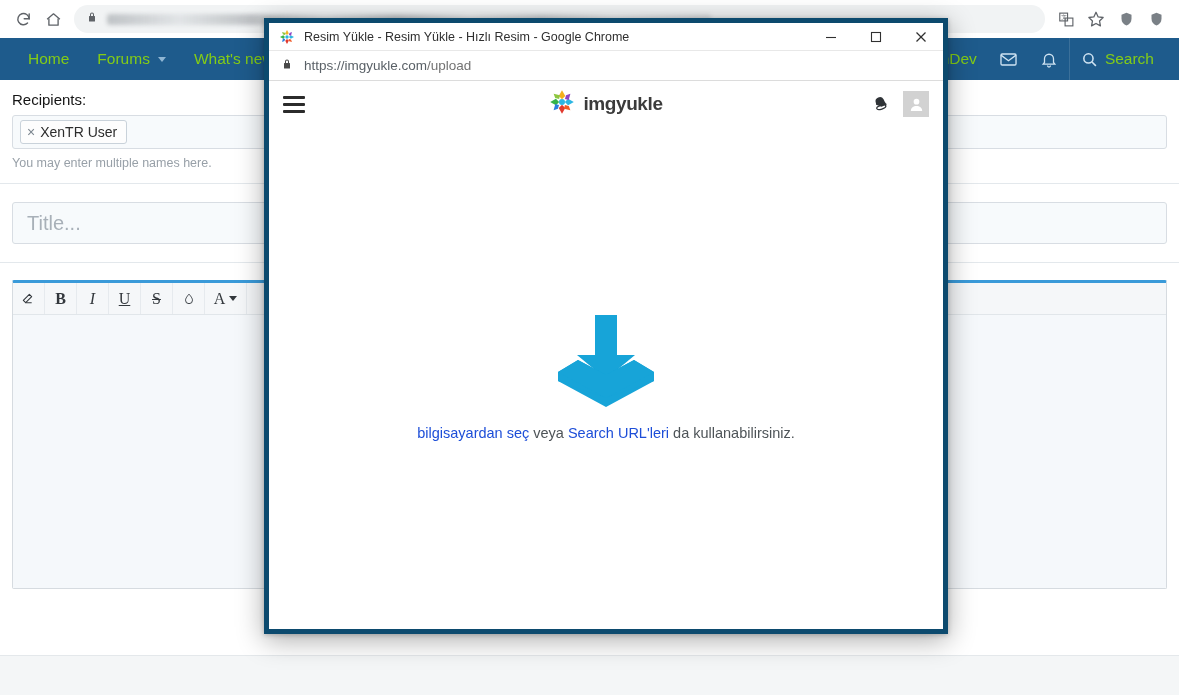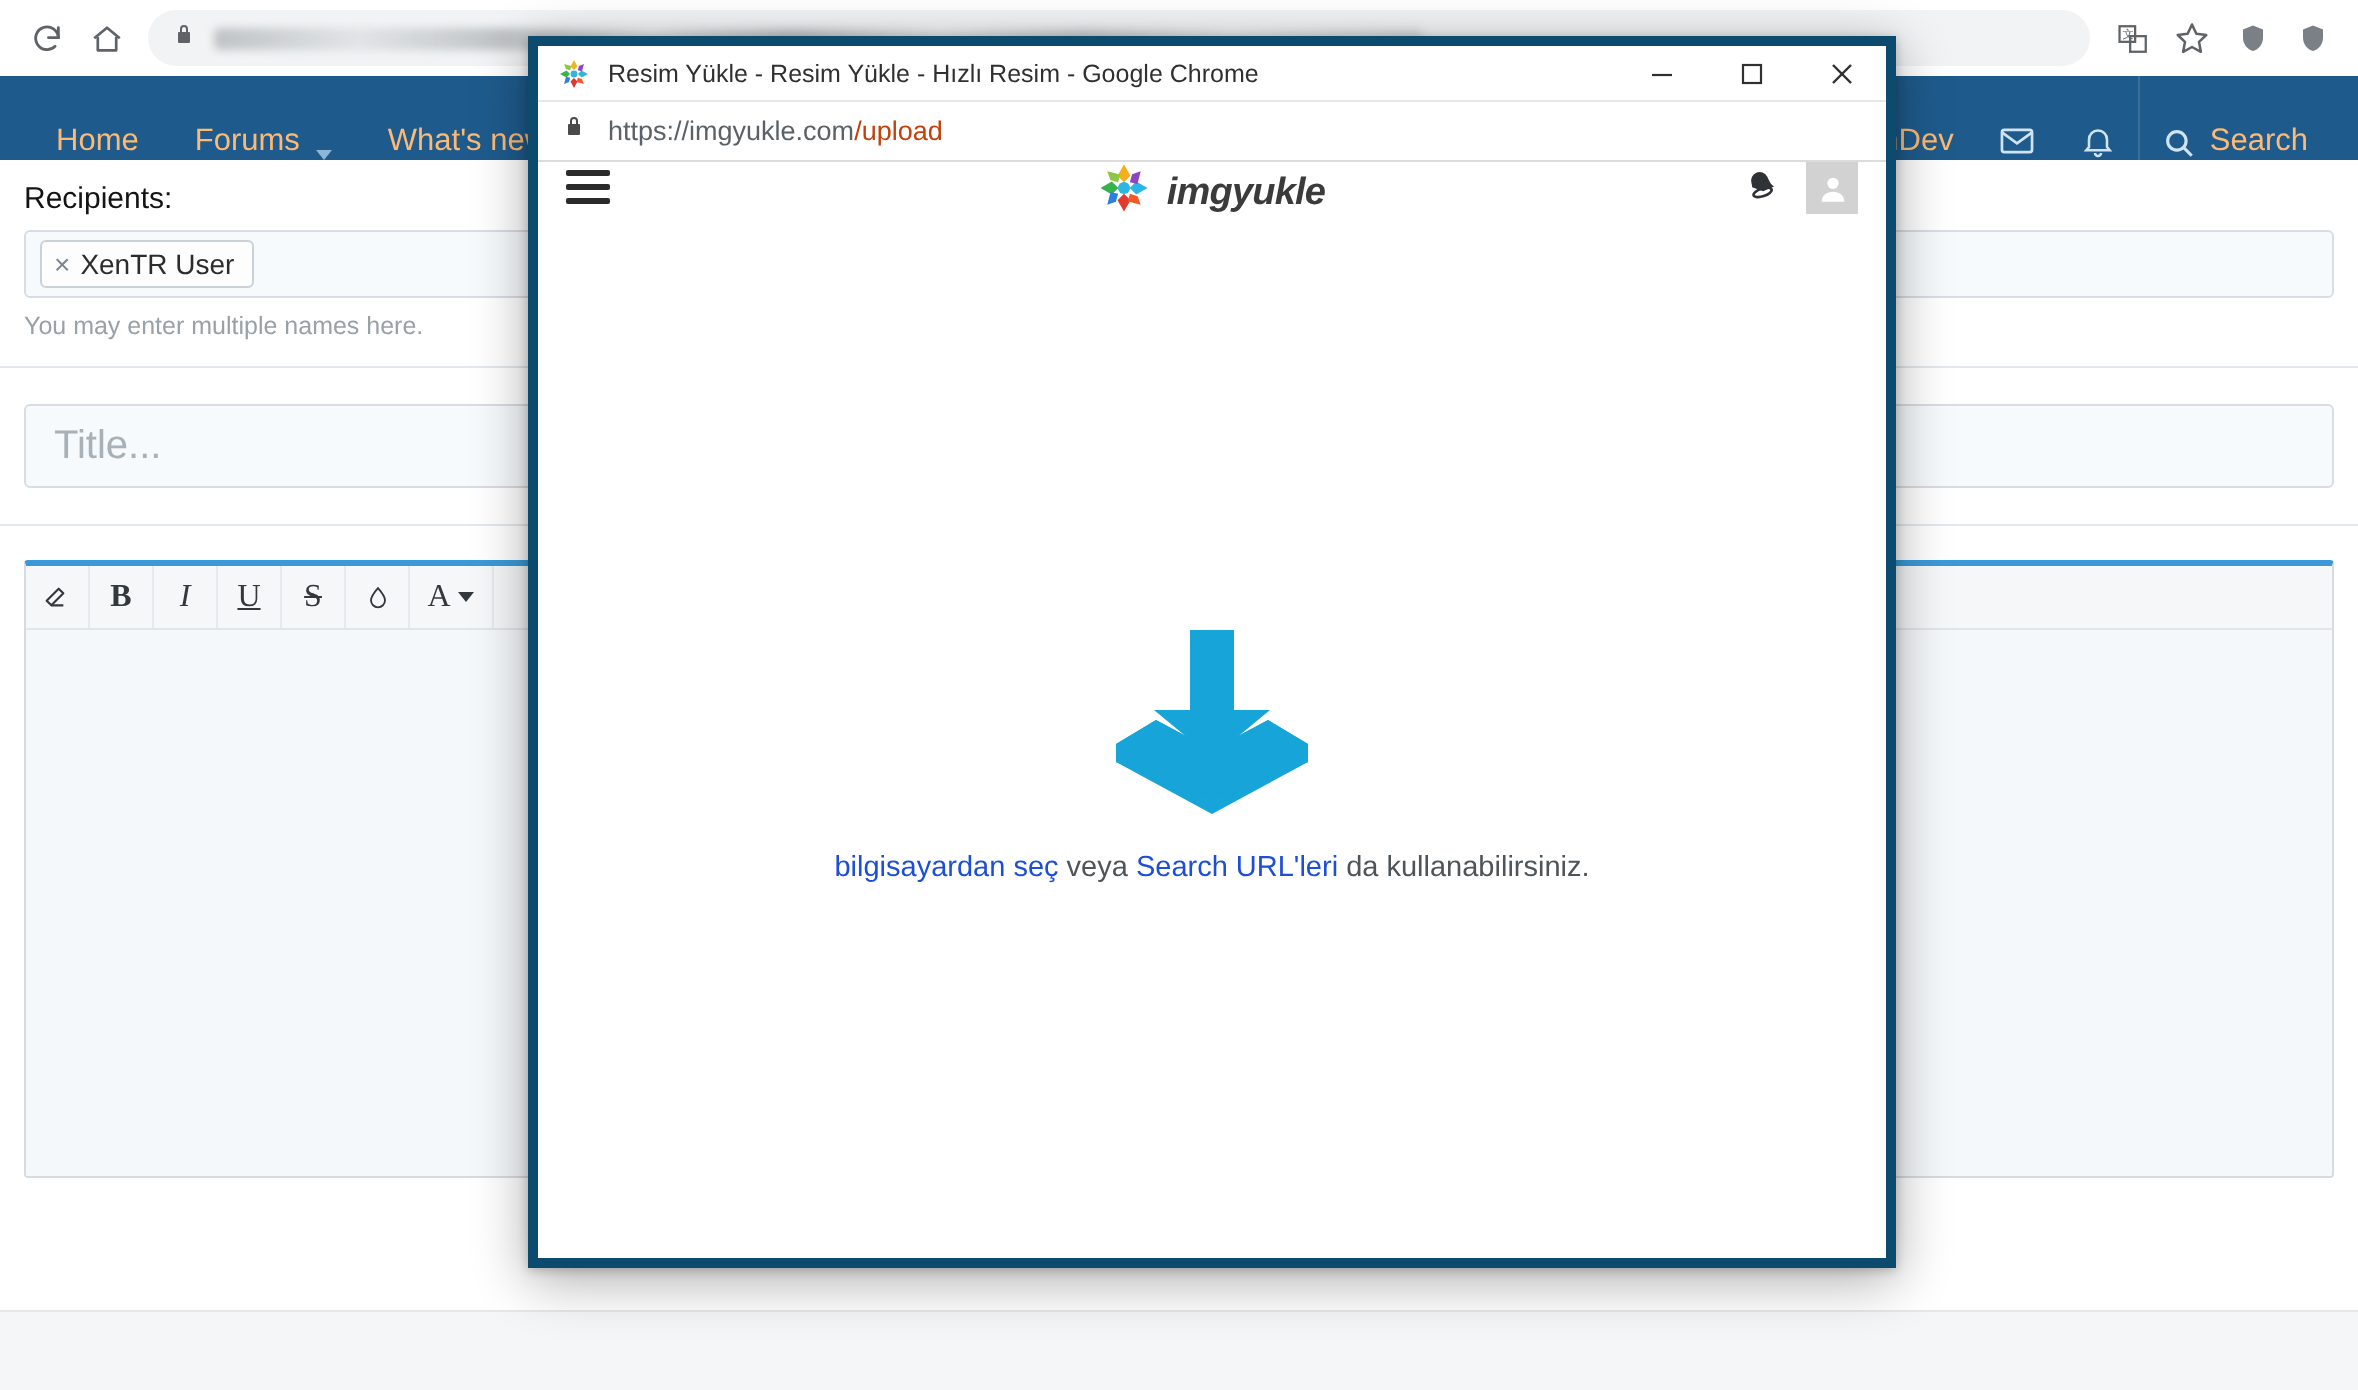--- a/index.html
+++ b/index.html
@@ -81,25 +81,25 @@
     position: absolute;
     left: 0; top: 38px;
     width: 1179px; height: 42px;
     background: #1e5b8c;
     display: flex;
     align-items: center;
     box-sizing: border-box;
     padding: 0 14px;
   }
   .xf-nav-item {
-    color: #fdba74;
+    color: #84cc16;
     font-size: 15.5px;
     padding: 0 14px;
     display: flex;
-    align-items: flex-end;
+    align-items: center;
     height: 42px;
     white-space: nowrap;
   }
   .xf-caret {
     width: 0; height: 0;
     border-left: 4.5px solid transparent;
     border-right: 4.5px solid transparent;
     border-top: 5px solid #8fb6d4;
     margin-left: 8px;
   }
@@ -268,31 +268,30 @@
     display: flex;
     align-items: center;
     padding: 0 12px;
     box-sizing: border-box;
   }
   .popup-url {
     font-size: 13.5px;
     color: #5a6167;
     margin-left: 11px;
   }
-  .popup-url .path { color: #c2410c; }
+  .popup-url .path { color: #737373; }
 
   .site-header {
     height: 46px;
     background: #ffffff;
     display: flex;
-    align-items: flex-start;
+    align-items: center;
     padding: 0 14px;
     box-sizing: border-box;
     position: relative;
-    font-style: italic;
   }
   .hamburger { width: 22px; flex: none; }
   .hamburger span {
     display: block;
     height: 3px;
     background: #2b2b2b;
     margin: 4px 0;
     border-radius: 1px;
   }
   .brand {

